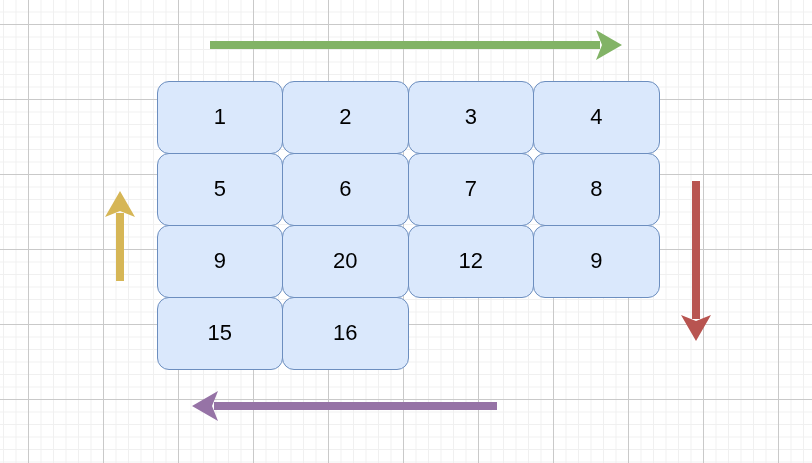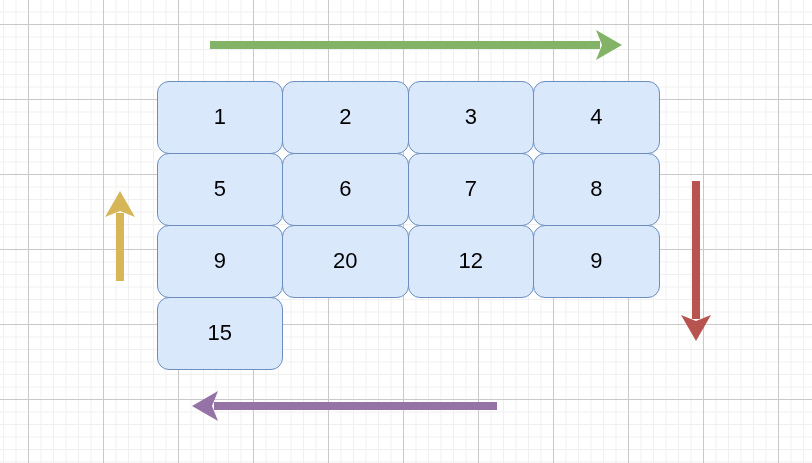--- a/index.html
+++ b/index.html
@@ -120,20 +120,23 @@
     <div class="cell">
         <span class="cell-label">12</span>
       </div>
 
     <div class="cell">
         <span class="cell-label">9</span>
       </div>
     <div class="cell">
         <span class="cell-label">15</span>
       </div>
+    <div class="cell">
+        <span class="cell-label">16</span>
+      </div>
   </div>
 
   <svg id="arrow-layer" viewBox="0 0 812 463">
     <g id="arrow-right-green" class="arrow-hit" transform="translate(210,45) rotate(0)">
         <rect x="0" y="-4" width="390" height="8" fill="#82b366"></rect>
         <path d="M 412 0 L 386 -15 L 392 0 L 386 15 Z" fill="#82b366"></path>
       </g>
     <g id="arrow-down-red" class="arrow-hit" transform="translate(696,181) rotate(90)">
         <rect x="0" y="-4" width="138" height="8" fill="#b85450"></rect>
         <path d="M 160 0 L 134 -15 L 140 0 L 134 15 Z" fill="#b85450"></path>

